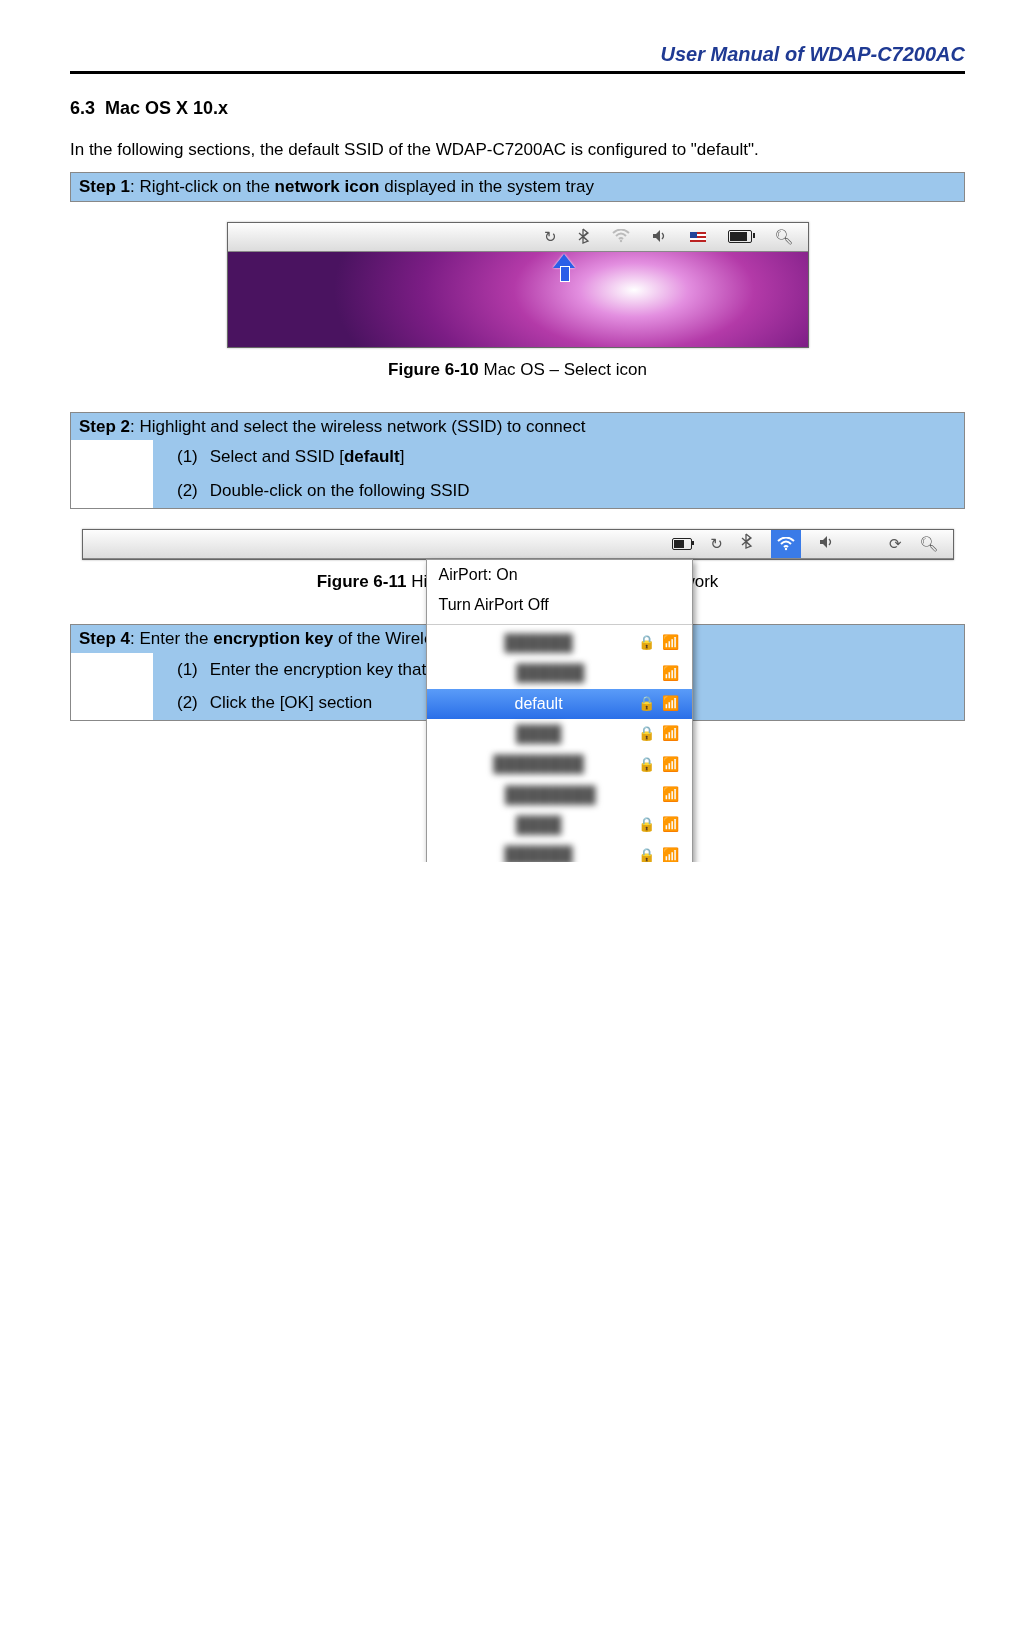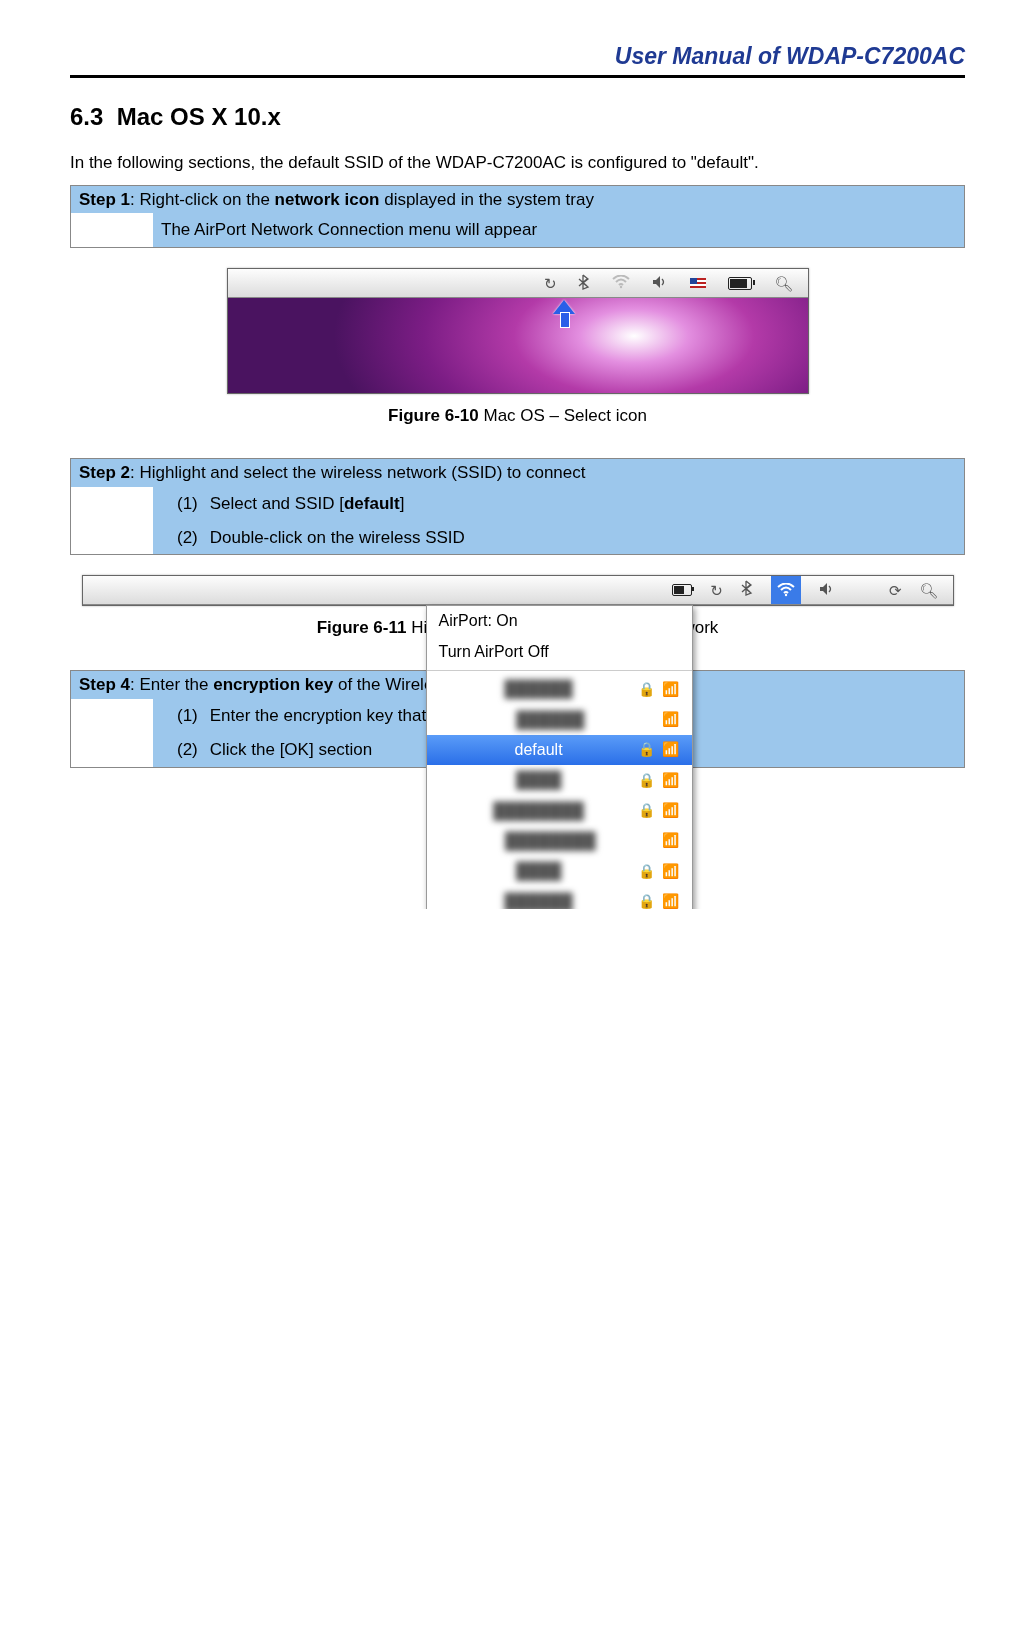--- a/index.html
+++ b/index.html
@@ -10,29 +10,29 @@
     box-sizing: border-box;
     color: #000;
     font-size: 17px;
     line-height: 1.4;
   }
   .doc-header {
     text-align: right;
     font-style: italic;
     font-weight: bold;
     color: #1f3a93;
-    font-size: 23px;
+    font-size: 20px;
     margin-bottom: 3px;
   }
   .hr {
     border-top: 3px solid #000;
     margin-bottom: 22px;
   }
   h2.section-title {
-    font-size: 24px;
+    font-size: 18px;
     font-weight: bold;
     margin: 0 0 14px 0;
   }
   .intro {
     margin-bottom: 10px;
   }
   .step-block {
     border: 1px solid #888;
     margin-bottom: 2px;
   }
@@ -198,21 +198,20 @@
 <h2 class="section-title">
   <span>6.3</span>&nbsp;&nbsp;<span>Mac OS X 10.x</span>
 </h2>
 
 <p class="intro">In the following sections, the default SSID of the WDAP-C7200AC is configured to "default".</p>
 
 <div class="step-block">
   <div class="step-header">
     <span class="bold">Step 1</span><span>: Right-click on the </span><span class="bold">network icon</span><span> displayed in the system tray</span>
   </div>
-  <div class="step-sub">The AirPort Network Connection menu will appear</div>
 </div>
 
 <div class="fig-wrap">
   <div class="fig610">
     <div class="menubar">
       <span class="mi">↻</span>
       <span class="mi">
         <svg width="12" height="16" viewBox="0 0 12 16">
             <path d="M5 1 L10 5 L5 9 L10 13 L5 15 L5 1 M1 5 L9 12 M1 12 L9 5" stroke="#555" stroke-width="1.3" fill="none"></path>
           </svg>
@@ -252,21 +251,21 @@
 <div class="step-block">
   <div class="step-header">
     <span class="bold">Step 2</span><span>: Highlight and select the wireless network (SSID) to connect</span>
   </div>
   <div class="sub-indent">
     <span class="num">(1)</span>
     <span>Select and SSID [</span><span class="bold">default</span><span>]</span>
   </div>
   <div class="sub-indent">
     <span class="num">(2)</span>
-    <span>Double-click on the wireless SSID</span>
+    <span>Double-click on the following SSID</span>
   </div>
 </div>
 
 <div class="fig-wrap">
   <div class="fig611">
     <div class="menubar2">
       <span class="mi mini-batt">
           <span class="f"></span>
         </span>
       <span class="mi">↻</span>

